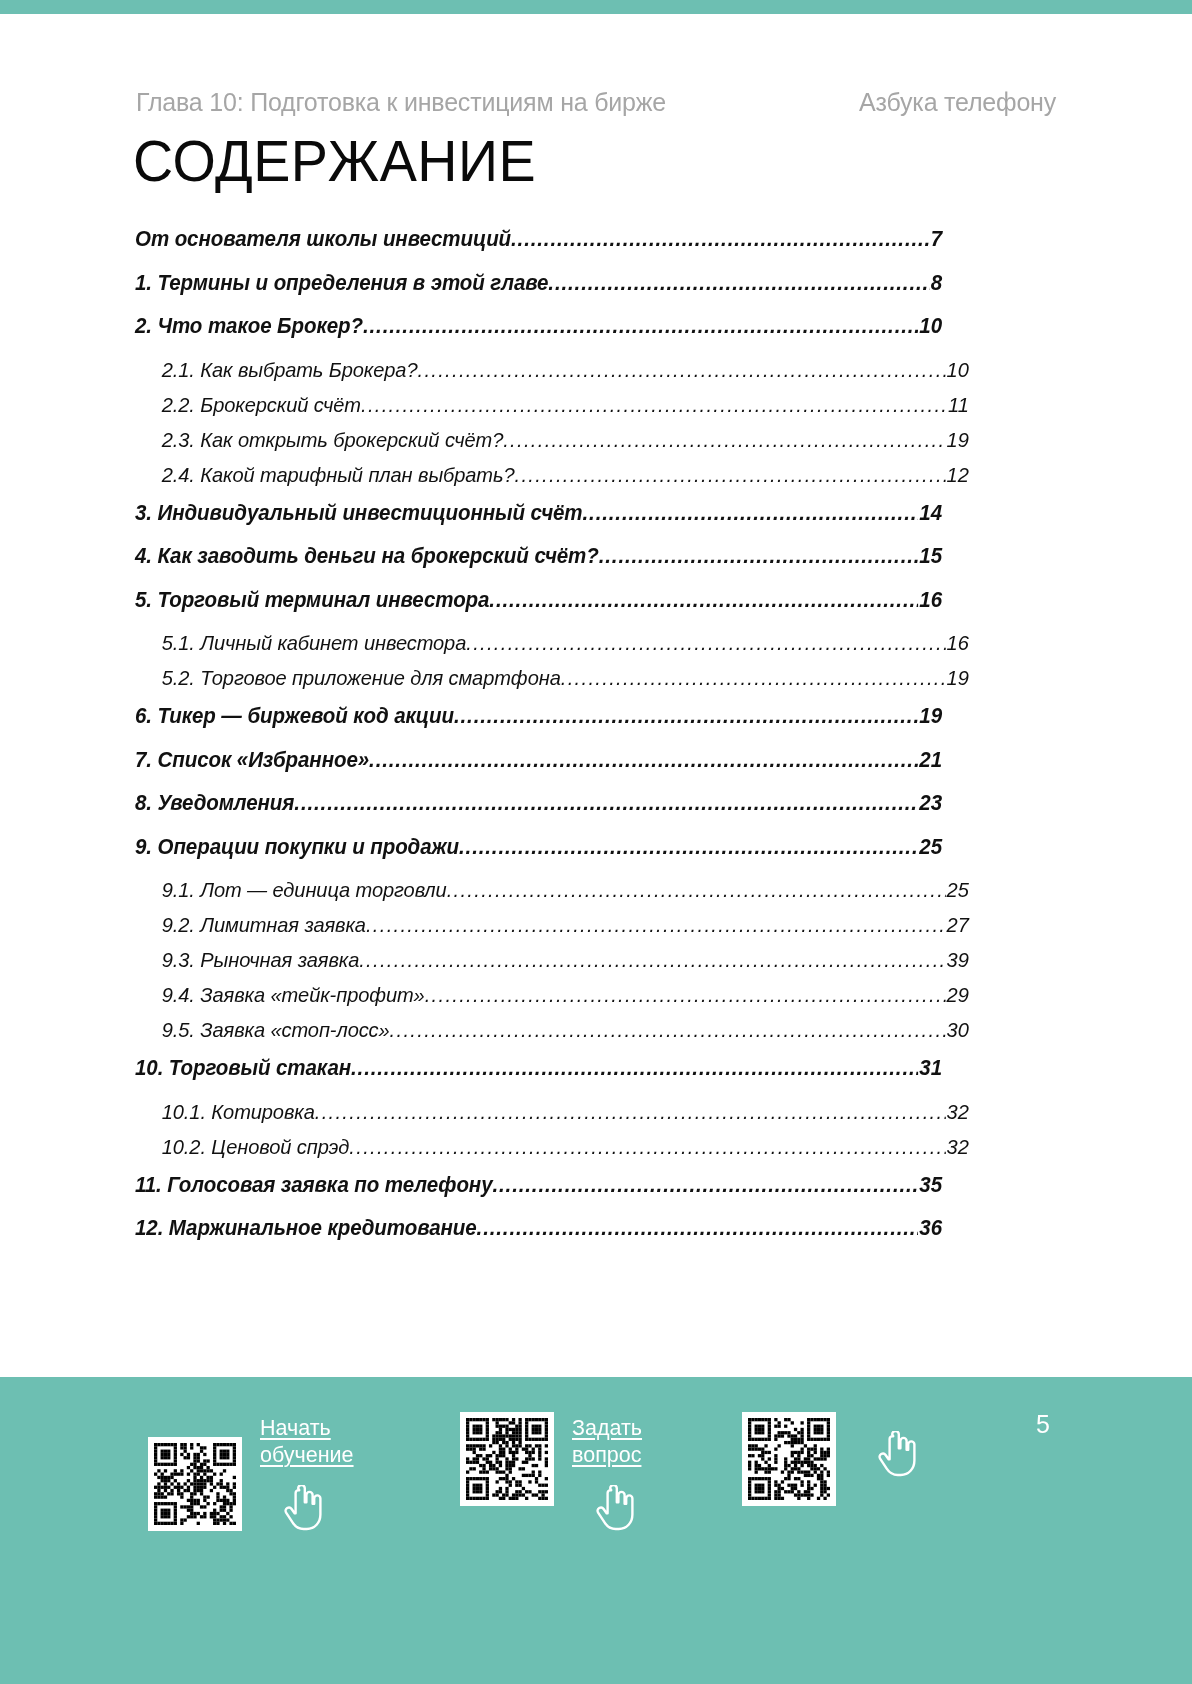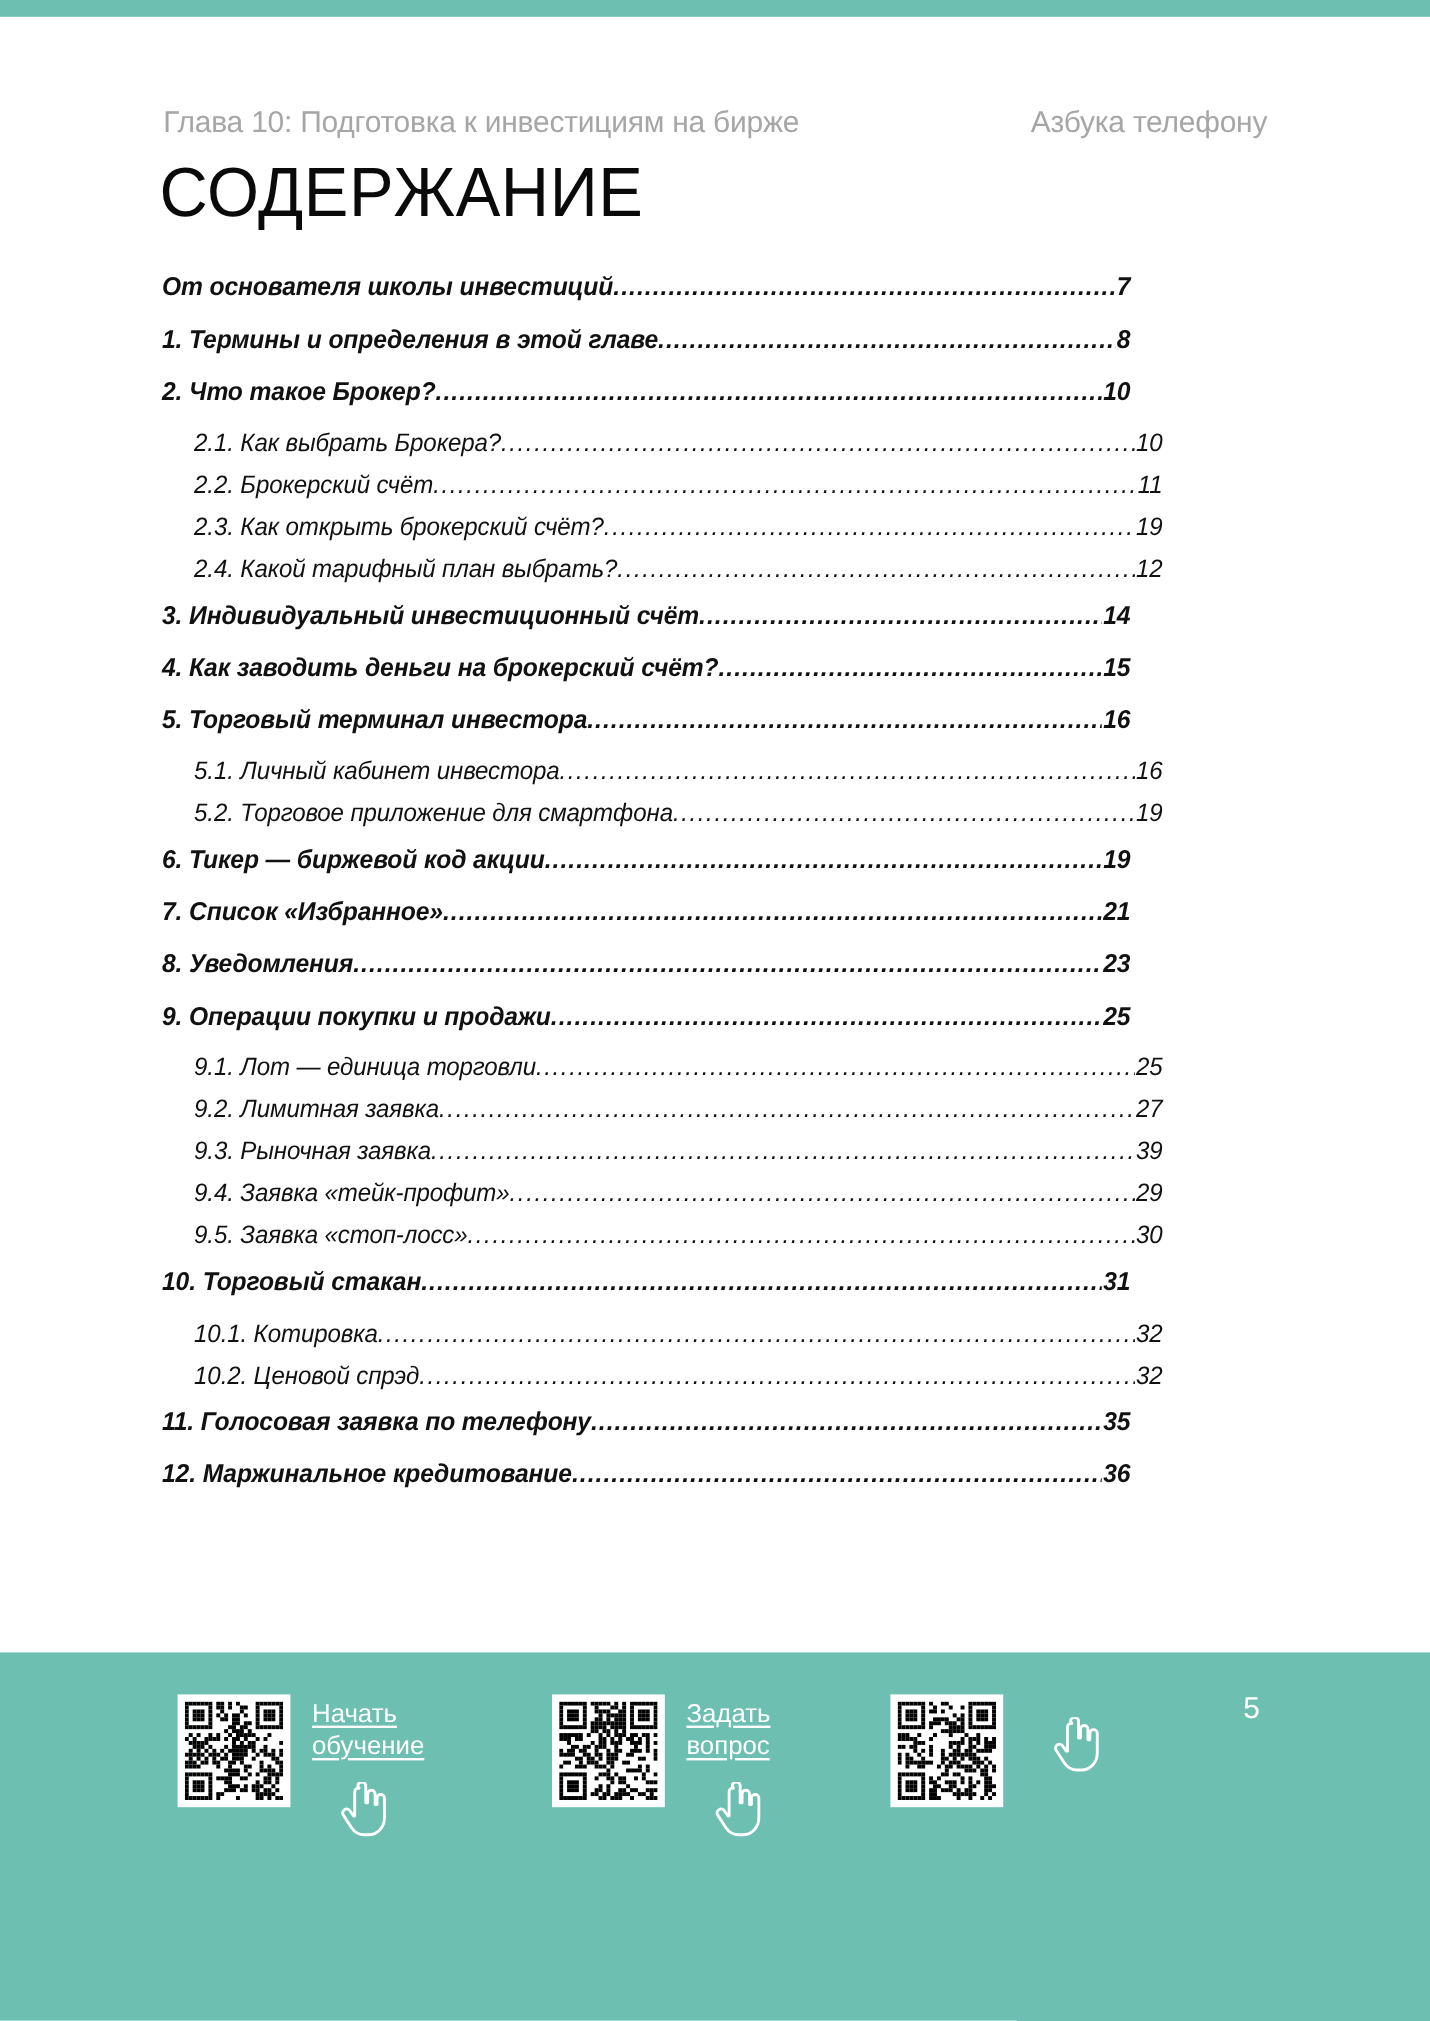--- a/index.html
+++ b/index.html
@@ -139,21 +139,21 @@
     display: flex;
     align-items: flex-start;
     padding-top: 35px;
     box-sizing: border-box;
   }
   .cta {
     display: flex;
     align-items: flex-start;
     margin-right: 44px;
   }
-  .cta.cta-1 { width: 268px; }
+  .cta.cta-1 { width: 268px; align-items: flex-end; }
   .cta.cta-2 { width: 238px; }
   .cta.cta-3 { width: 300px; margin-right: 0; }
 
   .qr-wrap {
     width: 94px;
     height: 94px;
     background: #ffffff;
     padding: 6px;
     box-sizing: border-box;
     flex: 0 0 auto;

